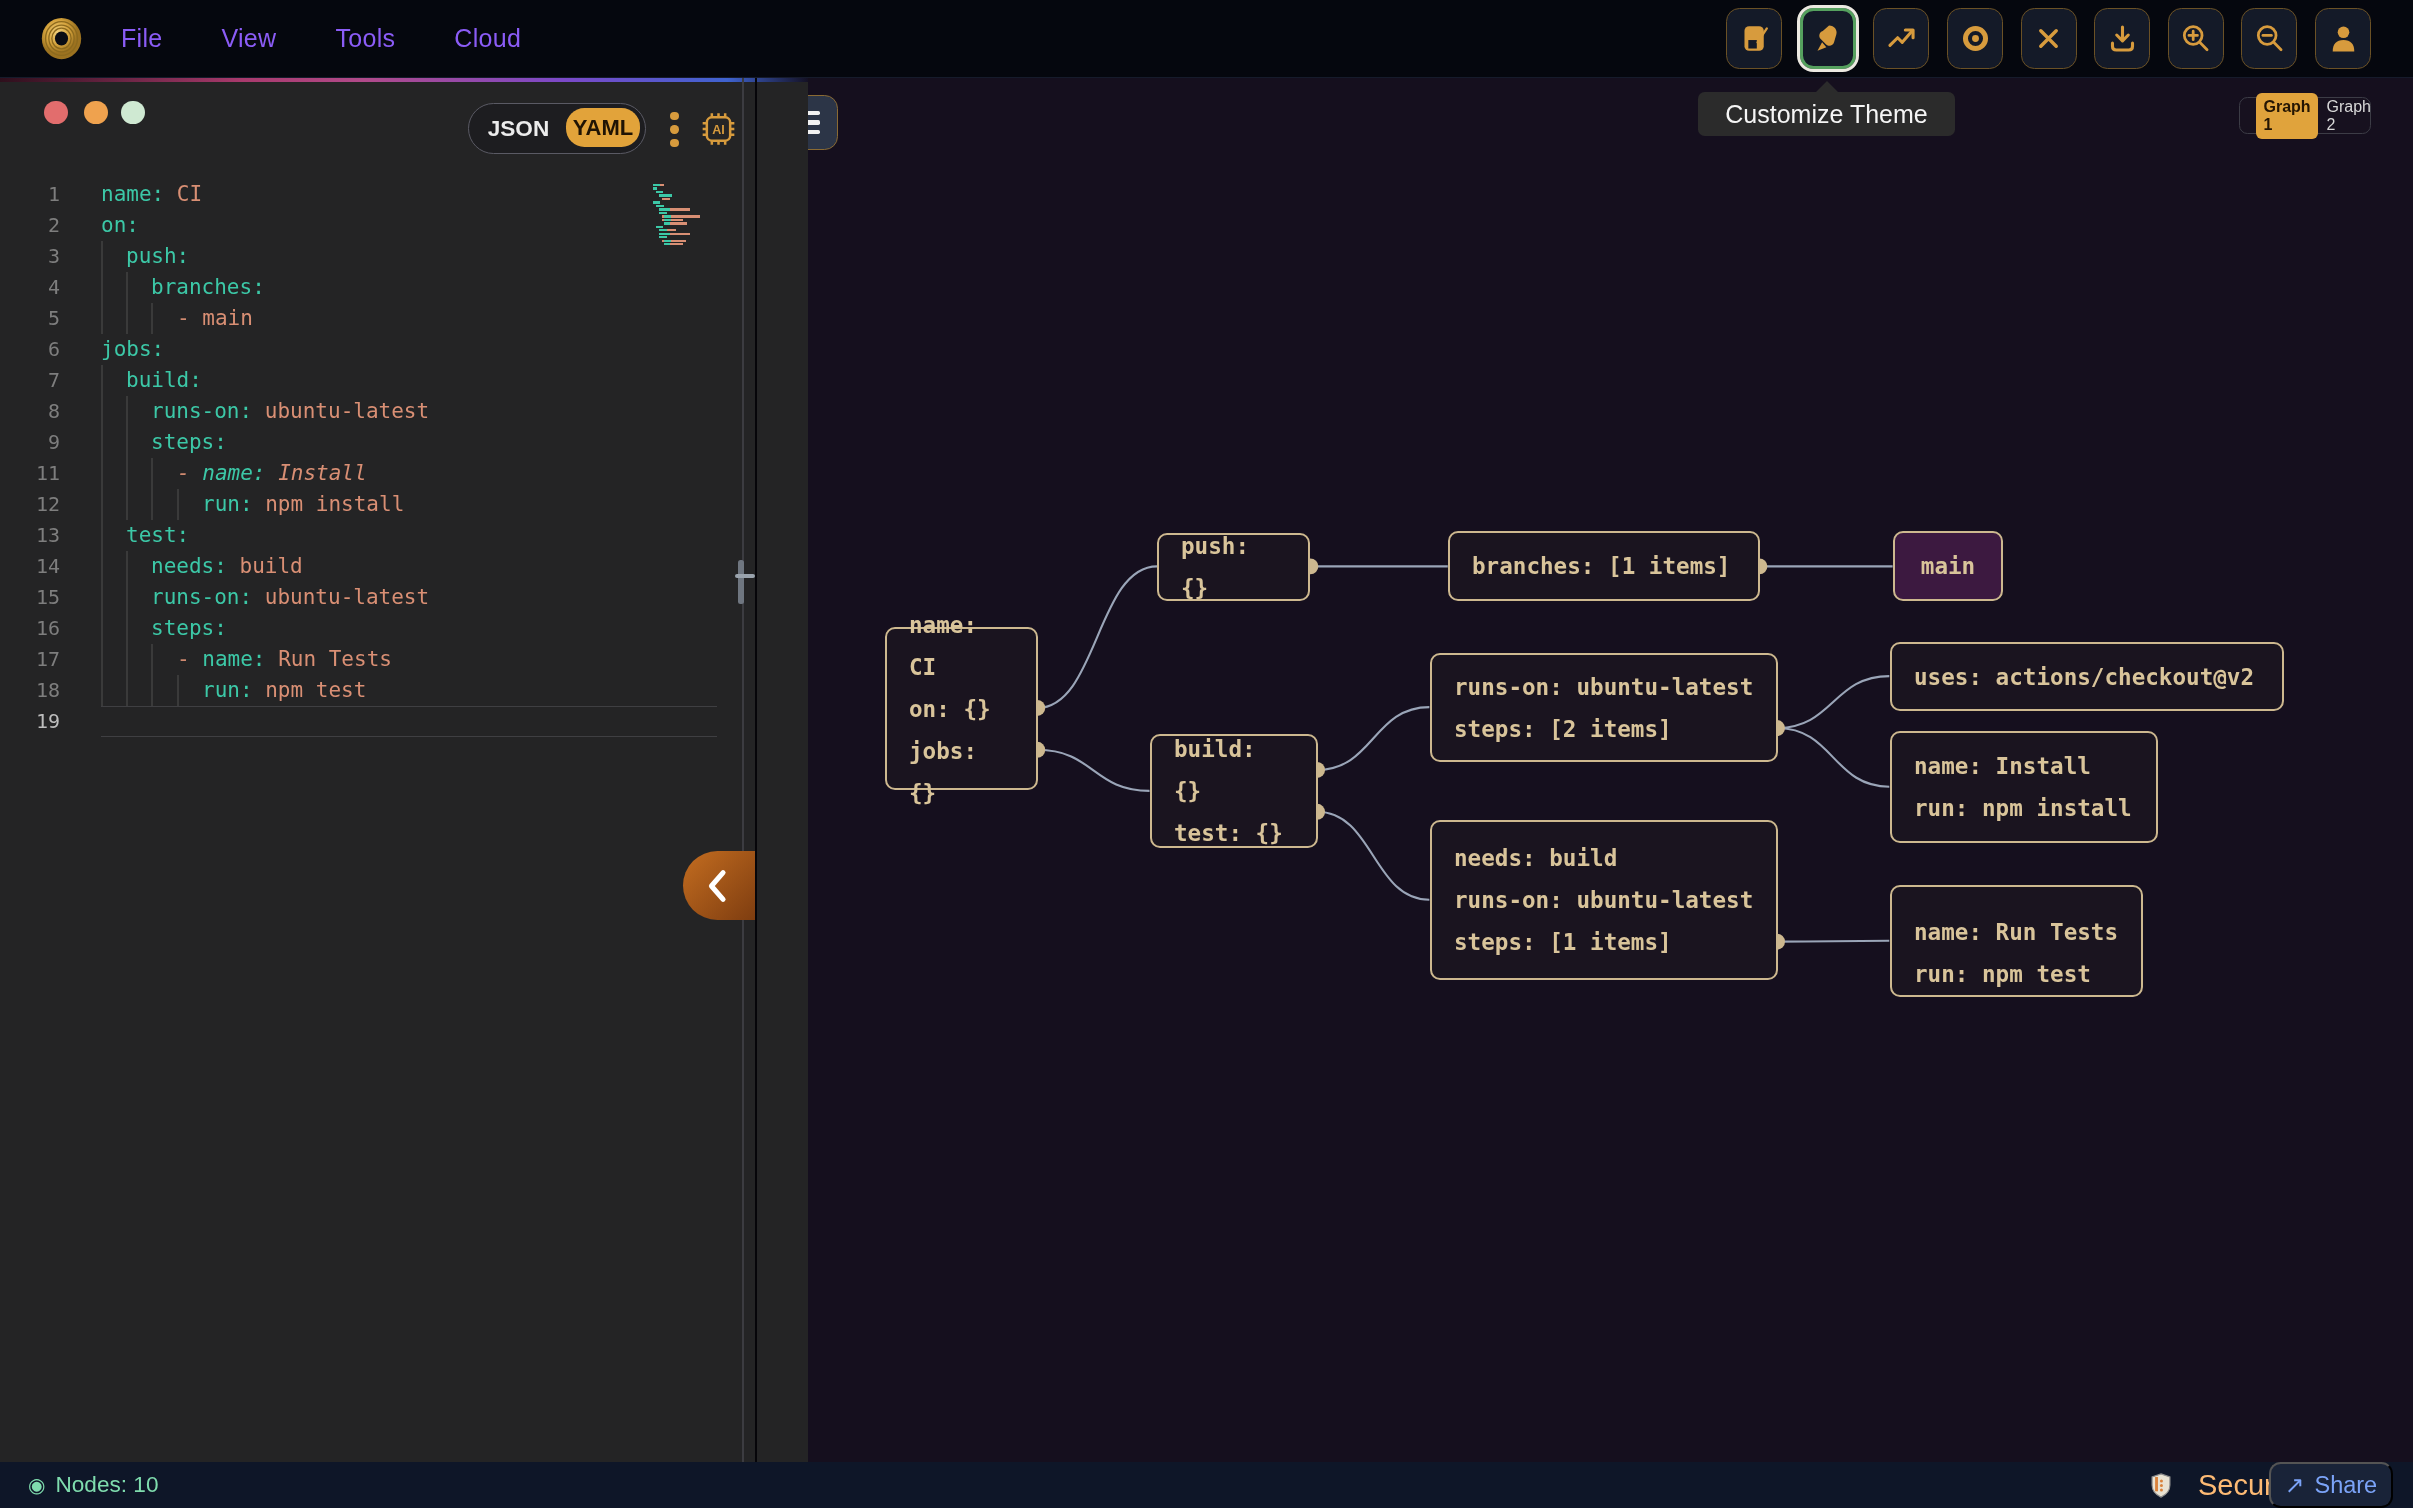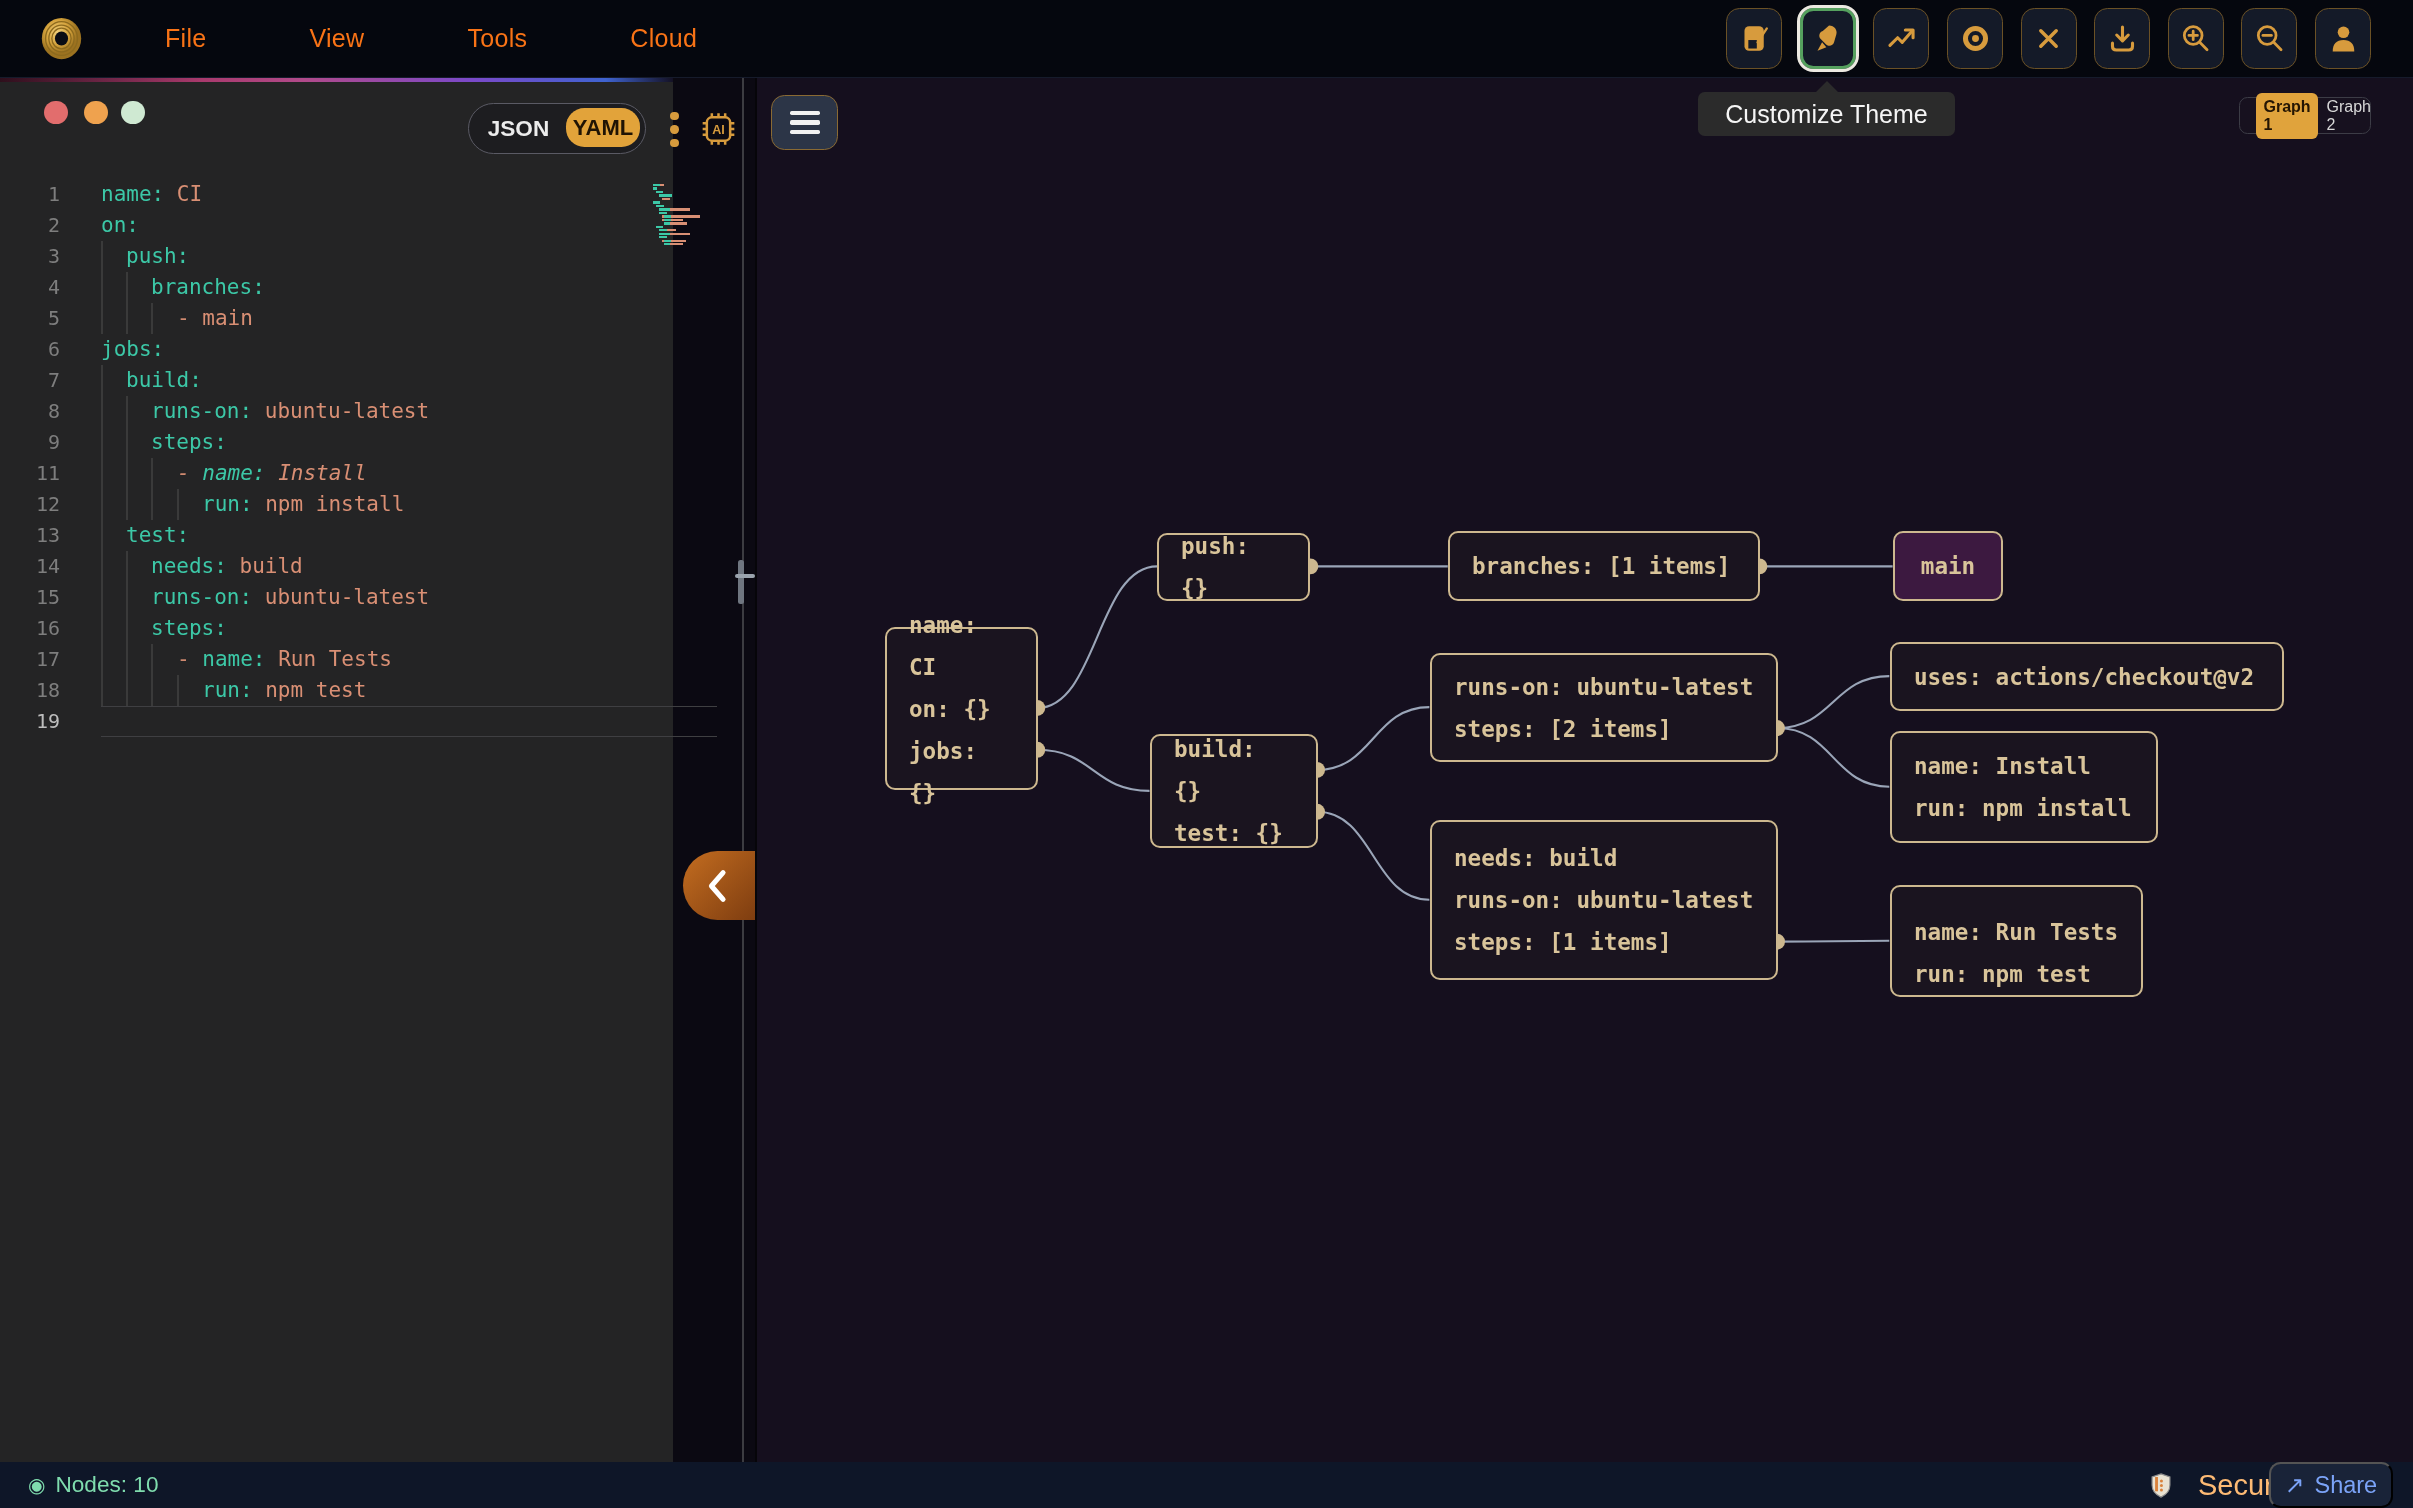--- a/index.html
+++ b/index.html
@@ -4,29 +4,29 @@
 <style>
   * { margin:0; padding:0; box-sizing:border-box; }
   html,body { width:2413px; height:1508px; }
   body { position:relative; background:#0b0912; font-family:"Liberation Sans",sans-serif; overflow:hidden; }
 
   
   .topbar { position:absolute; left:0; top:0; width:2413px; height:78px; background:#05070e;
             border-bottom:1.7px solid #161b2b; display:flex; align-items:center; z-index:6; }
   .logo { margin-left:39px; width:45px; height:47px; flex:none; }
   .menus { display:flex; gap:59px; margin-left:37px; }
-  .menu-item { color:#f97316; font-size:25px; letter-spacing:0.3px; cursor:default;margin-left:44px; }
+  .menu-item { color:#8b5cf6; font-size:25px; letter-spacing:0.3px; cursor:default; }
   .toolbar { position:absolute; right:42px; top:8.4px; display:flex; gap:17.6px; }
   .tbtn { width:56px; height:61px; background:#141a28; border:1.7px solid #6b5125; border-radius:13.4px;
           display:flex; align-items:center; justify-content:center; }
   .tbtn.active { border:3.4px solid #55a05e; outline:3.4px solid #ece9e1; }
   .tbtn svg { width:37px; height:37px; }
 
   
-  .editor { position:absolute; left:0; top:78px; width:673px; height:1384px; background:#242425; z-index:2; }
+  .editor { position:absolute; left:0; top:78px; width:808px; height:1384px; background:#242425; z-index:2; }
   .gradbar { position:absolute; left:0; top:0; width:100%; height:4.2px;
              background:linear-gradient(90deg,#2e0f1c 0%,#a93a6d 30%,#b14a8a 45%,#7b49c9 70%,#3f63d0 90%,#141124 100%); }
   .tl { position:absolute; top:22.6px; width:23.5px; height:23.5px; border-radius:50%; }
   .tl.red{ left:44px; background:#e26d6d; } .tl.yellow{ left:84px; background:#efa24e; } .tl.green{ left:121px; background:#cfe9d2; }
   .fmt-toggle { position:absolute; left:468px; top:25px; width:178px; height:51px; border:1.7px solid #5a5a64;
                 border-radius:26px; background:#1d1d20; }
   .fmt-json { position:absolute; left:0; top:0; width:99px; height:100%; color:#ececec; font-size:22.6px; font-weight:bold;
               display:flex; align-items:center; justify-content:center; }
   .fmt-yaml { position:absolute; left:97px; top:4.2px; width:74px; height:39px; background:#e2a33a; border-radius:18.4px;
               color:#201404; font-size:22px; font-weight:bold; display:flex; align-items:center; justify-content:center; }

